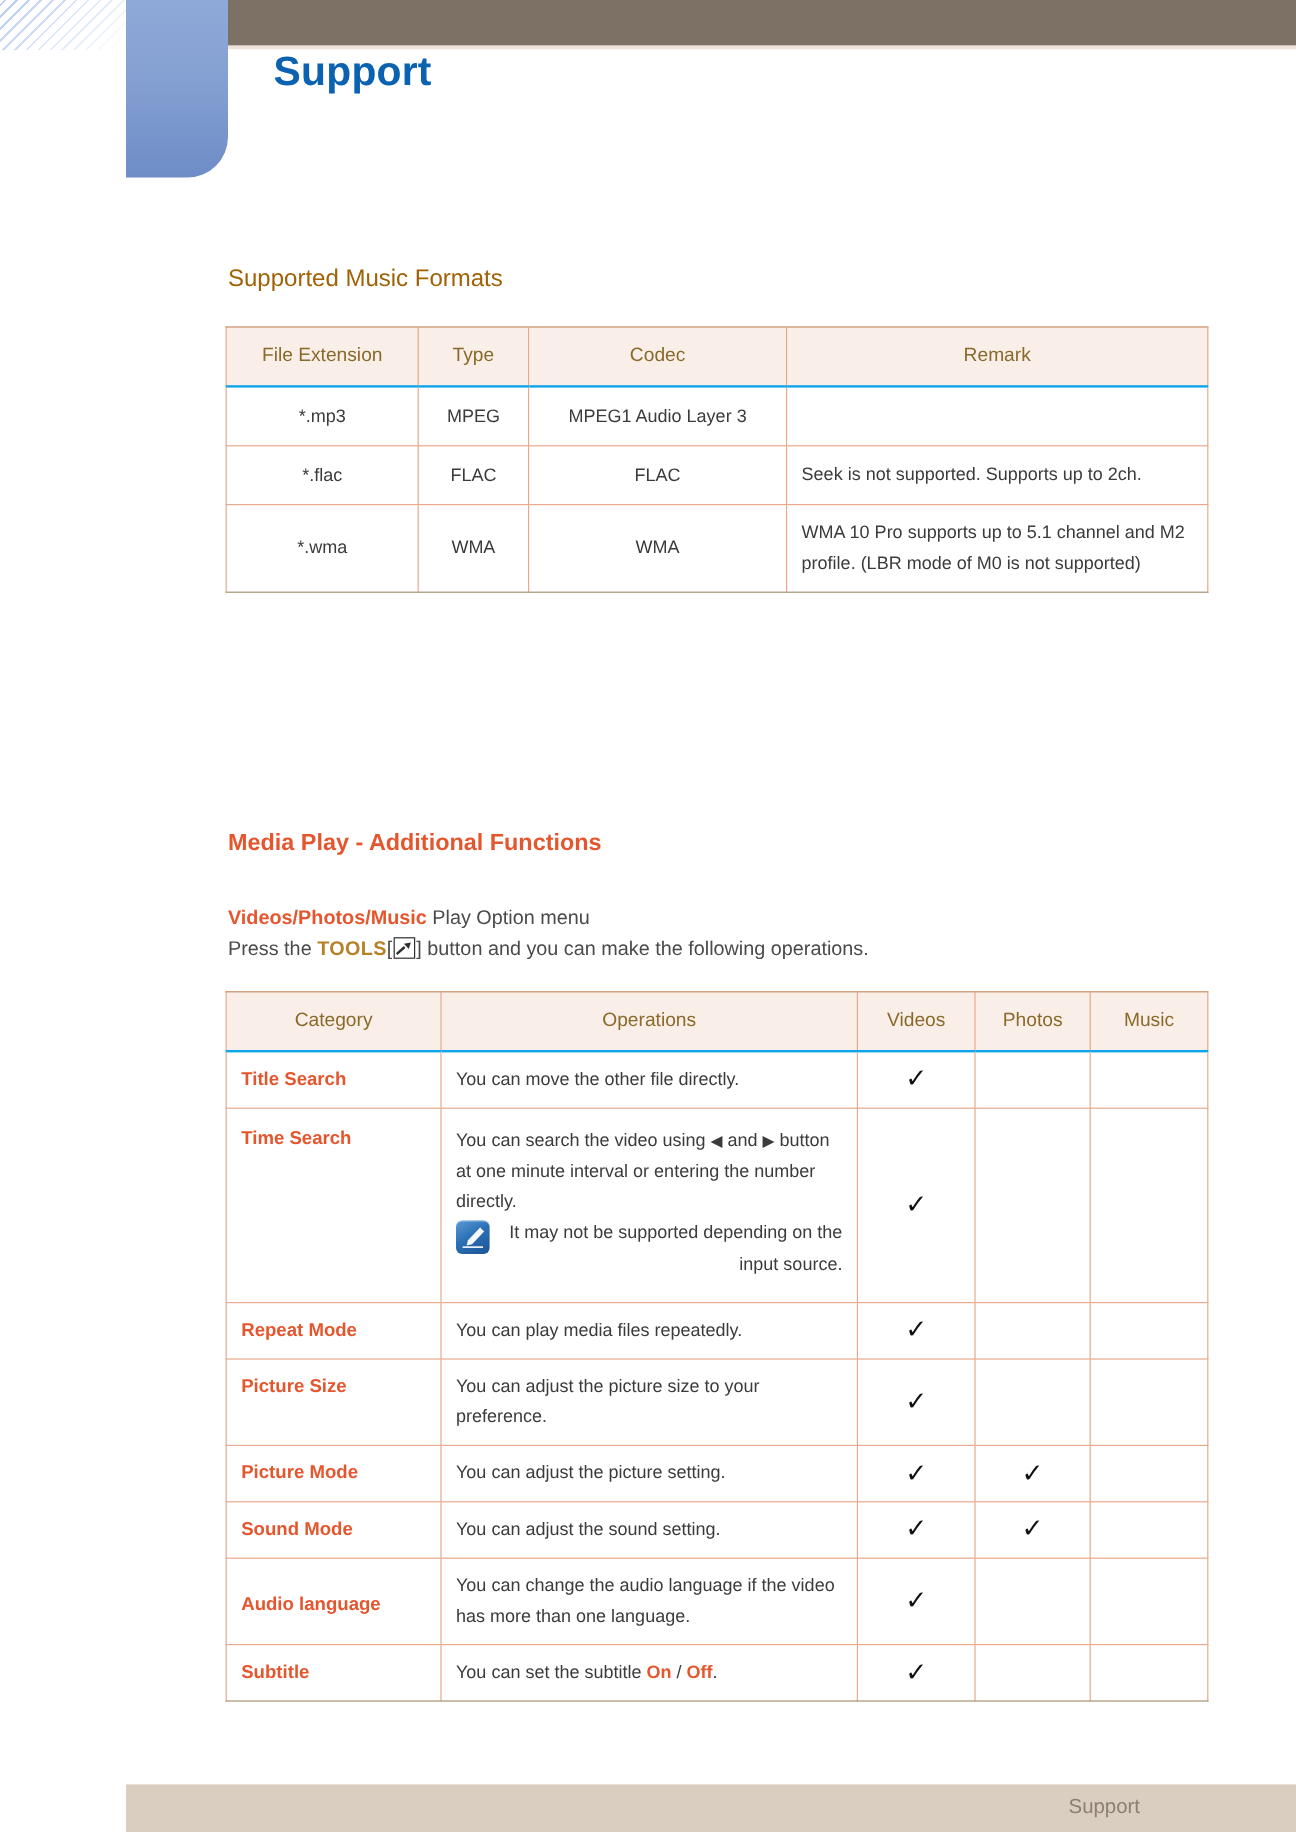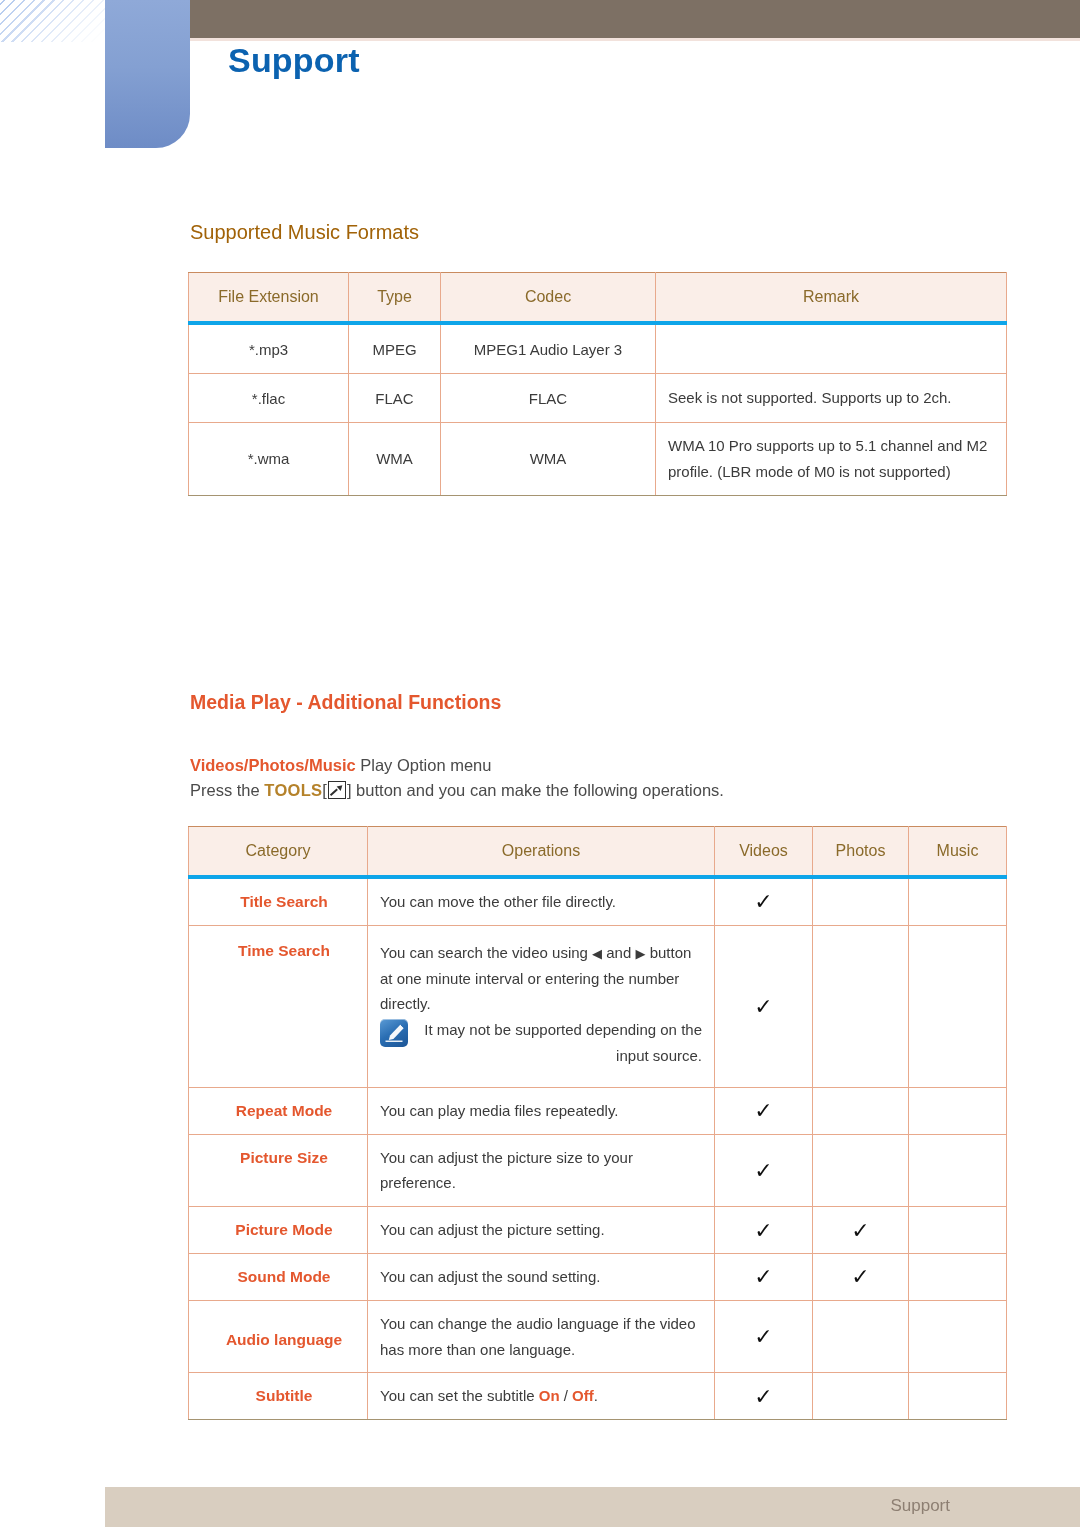--- a/index.html
+++ b/index.html
@@ -78,21 +78,21 @@
     vertical-align: middle;
     font-weight: normal;
   }
   table.manual thead th {
     background: #faeee8;
     color: #8a6a2a;
     font-size: 16px;
     text-align: center;
     padding: 15px 15px;
     border-top: 1px solid #c98b5f;
-    border-bottom: 4px solid #0ea5e9;
+    border-bottom: 2px solid #0ea5e9;
   }
   table.manual tbody tr:last-child td {
     border-bottom: 1px solid #a59471;
   }
   .c { text-align: center; }
 
   
   #t-music {
     position: absolute;
     left: 188px; top: 272px;
@@ -162,21 +162,21 @@
   #t-ops {
     position: absolute;
     left: 188px; top: 826px;
     width: 818px;
   }
   #t-ops td.cat {
     color: #e4572e;
     font-weight: bold;
     font-size: 15.5px;
     padding-left: 12px;
-    text-align: center;
+    text-align: left;
   }
   #t-ops td.ops {
     text-align: left;
     padding-left: 12px;
     padding-right: 12px;
     line-height: 1.72;
     font-size: 15px;
   }
   #t-ops td.mark {
     text-align: center;

